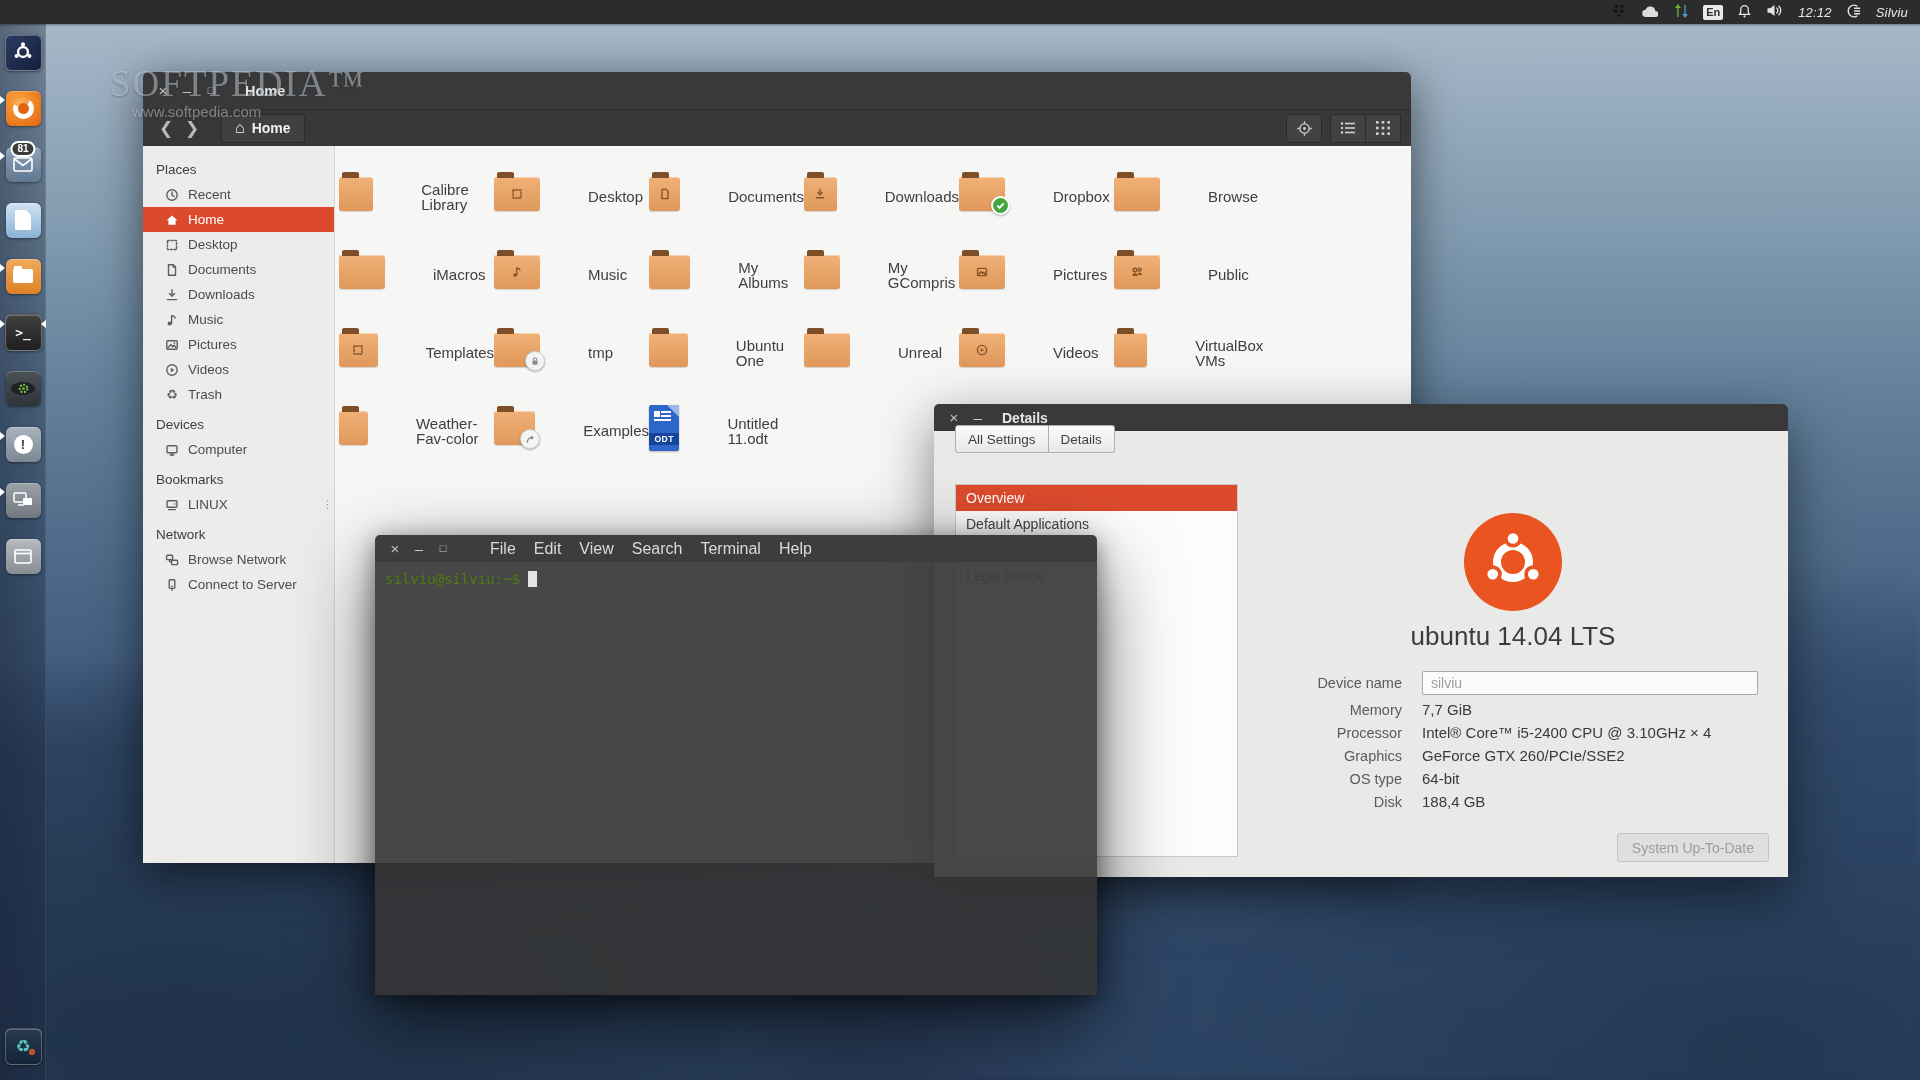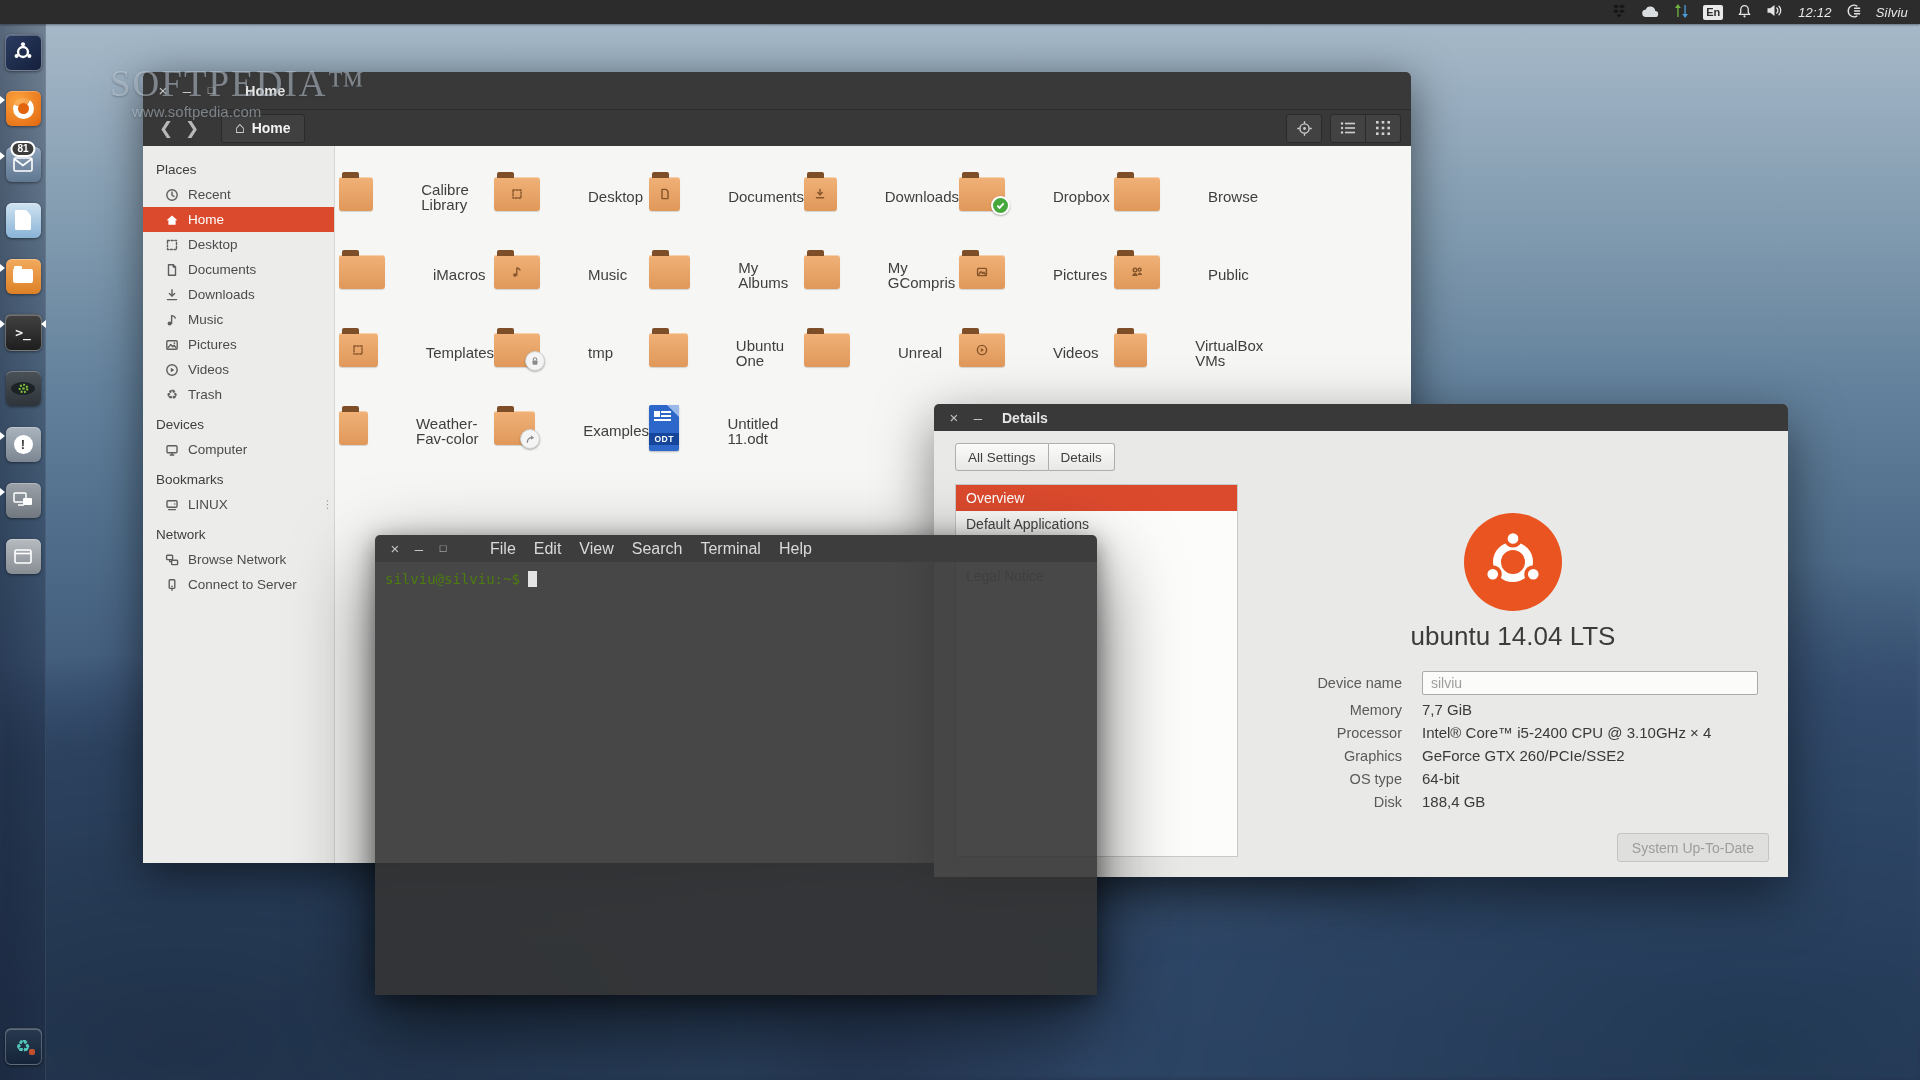--- a/index.html
+++ b/index.html
@@ -118,21 +118,21 @@
   #term-menu{display:flex;margin-left:26px;}
   .menu-item{padding:0 9px;font-size:16px;color:#dadada;}
   #term-body{position:absolute;left:0;right:0;top:27px;bottom:0;background:rgba(52,52,52,.9);
     padding:9px 10px;box-sizing:border-box;font-family:"DejaVu Sans Mono",monospace;font-size:14px;color:#4d7c0f;}
   #cursor{display:inline-block;width:9px;height:16px;background:#e4e4e4;vertical-align:text-bottom;margin-left:8px;}
   
   #details{left:934px;top:404px;width:854px;height:473px;background:#e9e9e7;z-index:20;
     box-shadow:0 18px 55px rgba(0,0,0,.5);}
   #details .titlebar{height:27px;padding-left:8px;}
   #details .wtitle{margin-left:12px;font-size:14px;}
-  #d-tabs{position:absolute;left:21px;top:39px;display:flex;}
+  #d-tabs{position:absolute;left:21px;top:21px;display:flex;}
   .tab{height:26px;padding:0 12px;display:flex;align-items:center;font-size:13.5px;color:#3f3f3f;
     background:linear-gradient(#fbfbfa,#e8e8e6);border:1px solid #aeaeac;}
   .tab:first-child{border-radius:3px 0 0 3px;}
   .tab:last-child{border-radius:0 3px 3px 0;border-left:none;}
   #d-nav{position:absolute;left:21px;top:80px;width:283px;bottom:20px;background:#fcfcfb;border:1px solid #c9c9c7;box-sizing:border-box;}
   .d-nav-item{height:26px;display:flex;align-items:center;padding-left:10px;font-size:14px;color:#454545;}
   .d-nav-item.selected{background:#dc4a2d;color:#fff;}
   .d-nav-item.dimmed{color:#9a9a9a;}
   #d-main{position:absolute;left:304px;right:0;top:39px;bottom:0;}
   #ulogo{width:98px;height:98px;border-radius:50%;background:#e95420;margin:70px auto 0;

